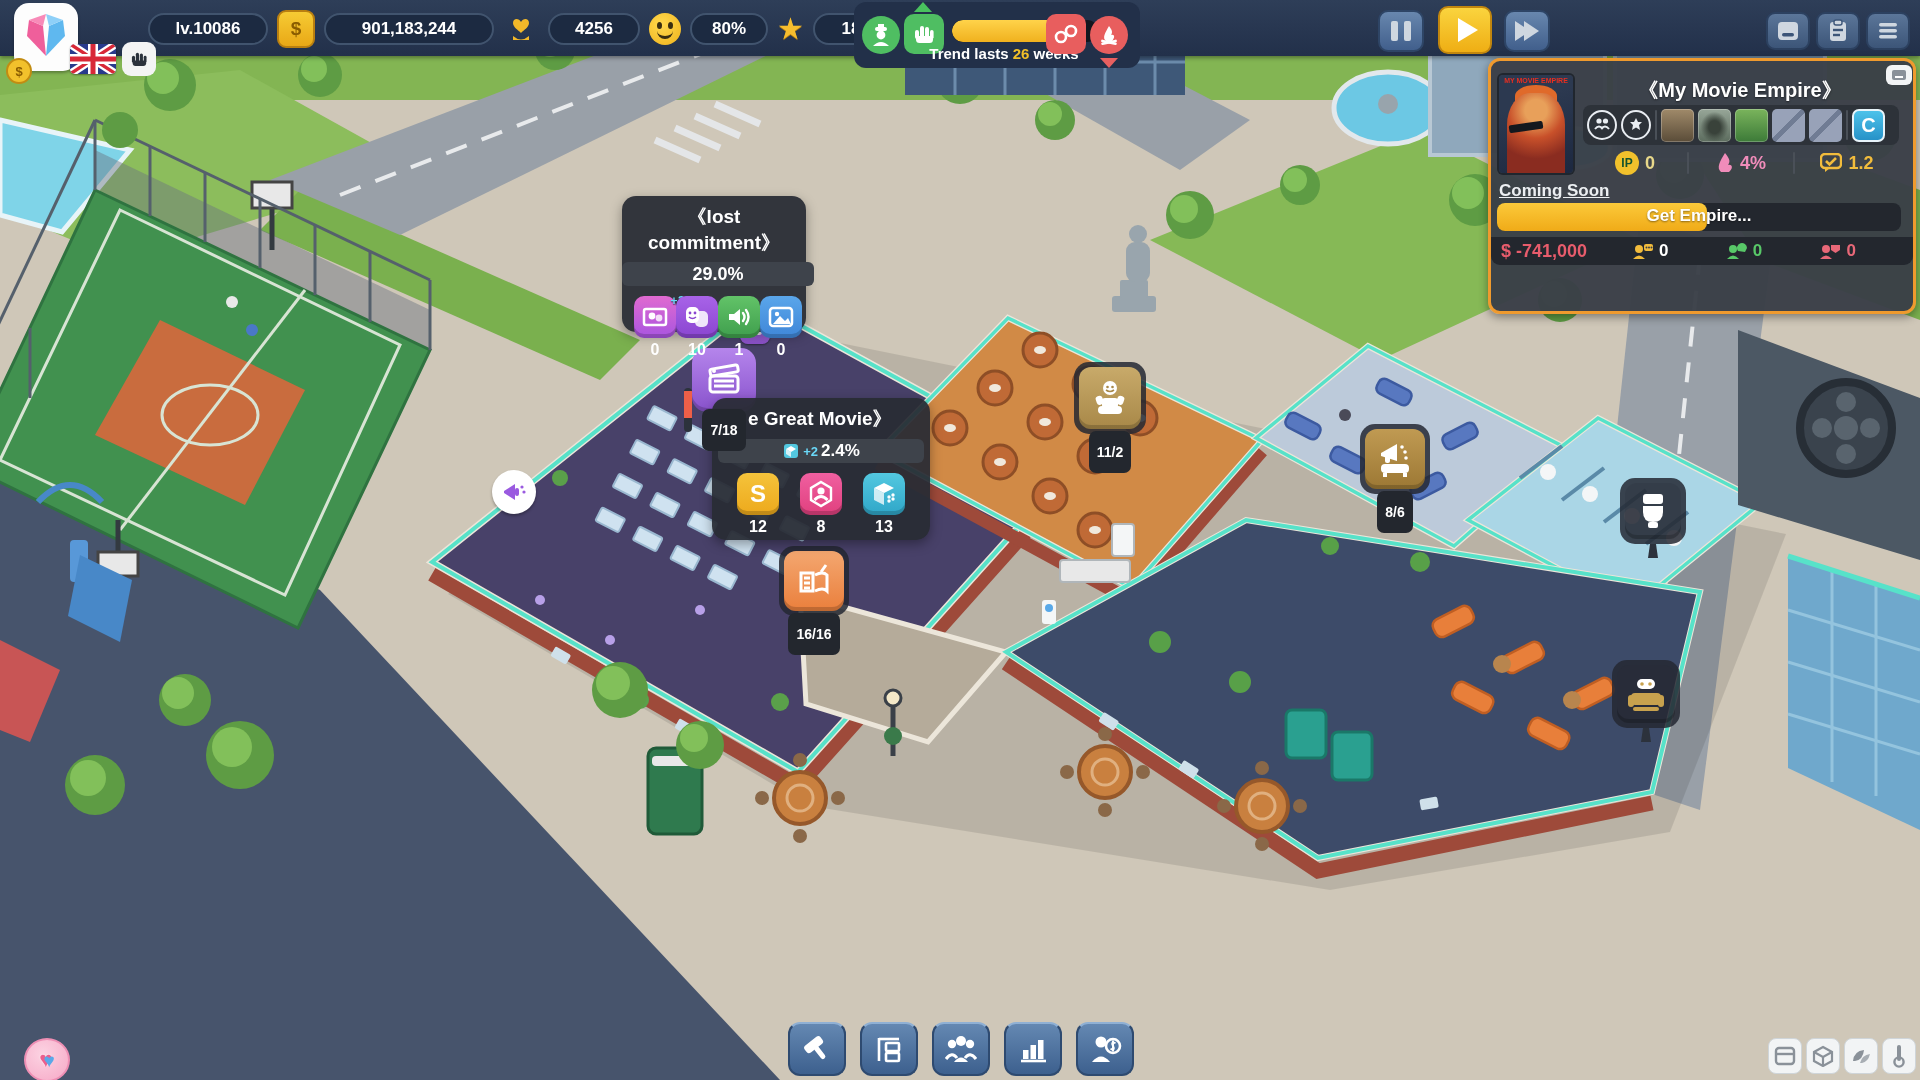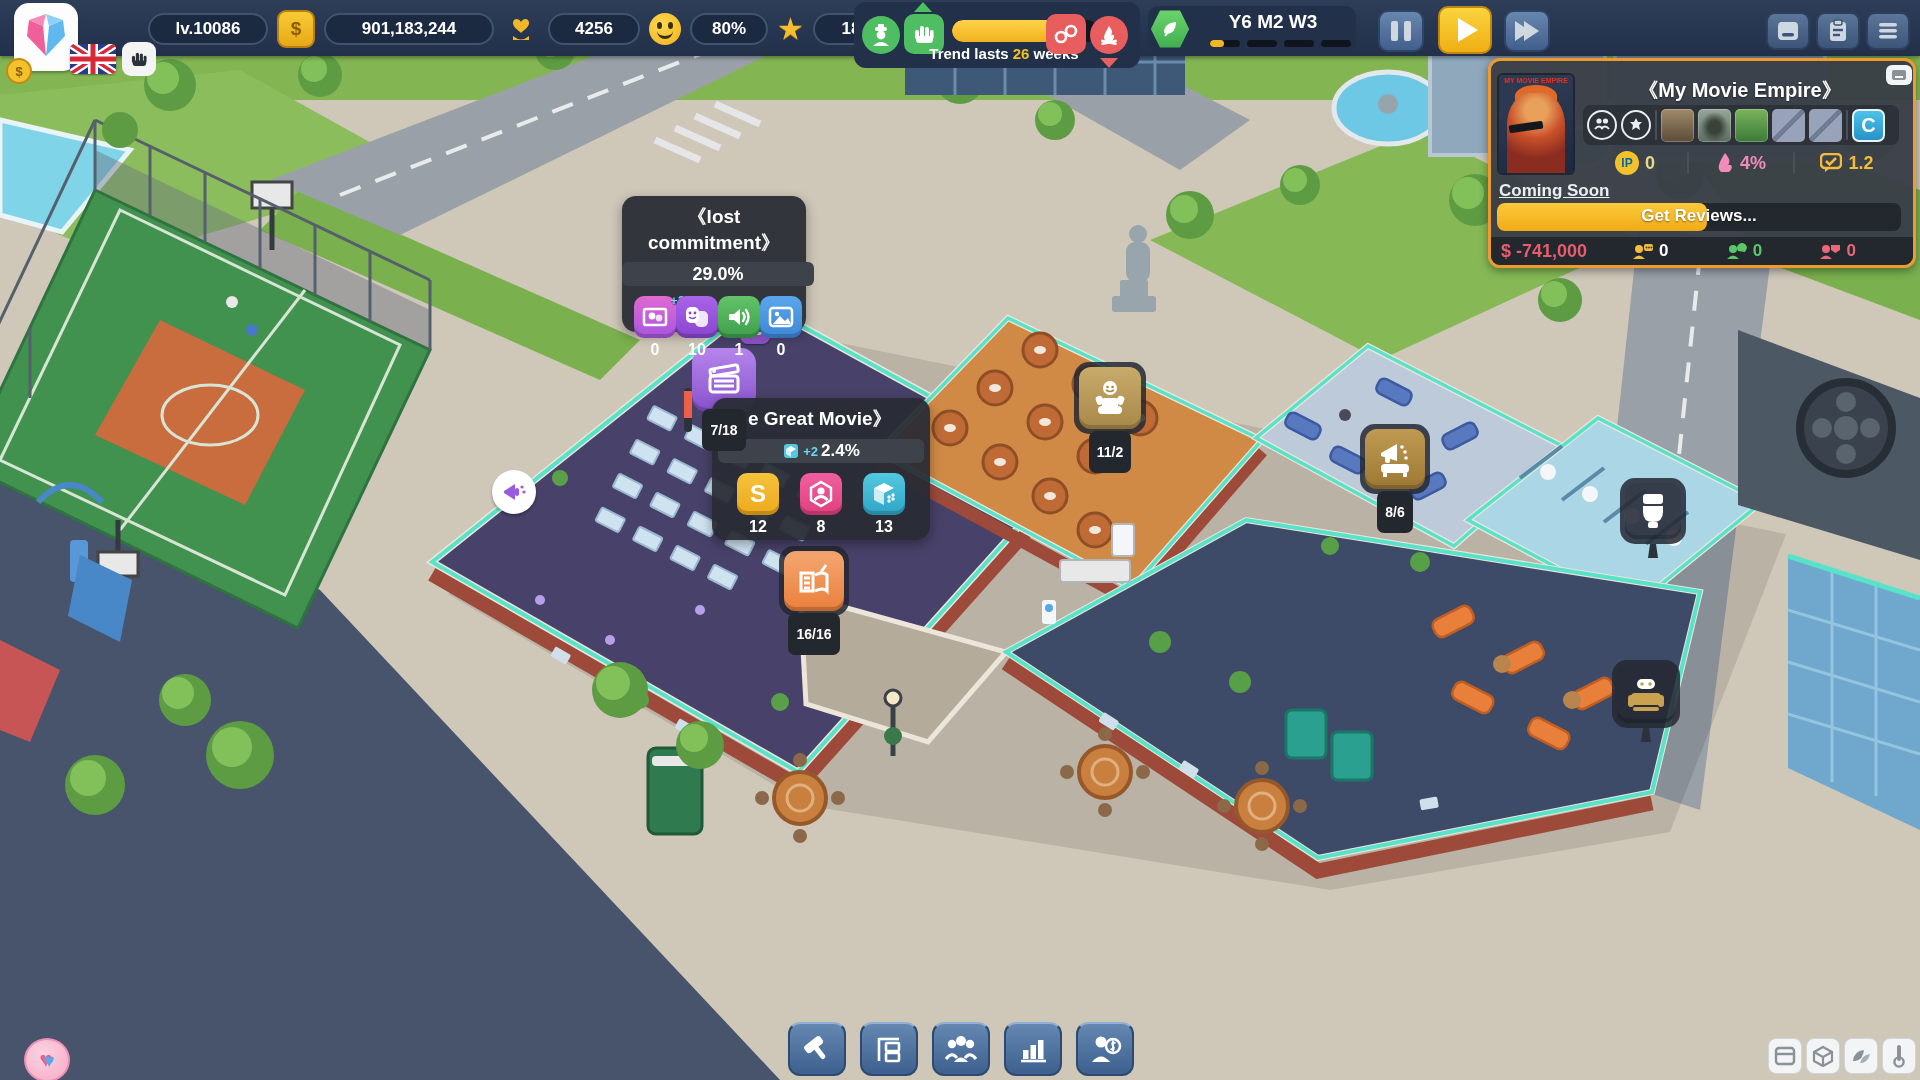--- a/index.html
+++ b/index.html
@@ -53,21 +53,21 @@
              border:2px solid #2c4160;box-sizing:border-box;display:flex;align-items:center;justify-content:center;}
   
   #logo{left:14px;top:3px;width:64px;height:68px;background:#fdfdfd;border-radius:15px;
         display:flex;align-items:center;justify-content:center;box-shadow:0 2px 3px rgba(0,0,0,.3);}
   #flag{left:70px;top:44px;width:46px;height:30px;border-radius:5px;overflow:hidden;box-shadow:0 1px 2px rgba(0,0,0,.4);}
   #fistbadge{left:122px;top:42px;width:34px;height:34px;background:#f4f4f4;border-radius:9px;
              display:flex;align-items:center;justify-content:center;}
   #minicoin{left:6px;top:58px;width:22px;height:22px;border-radius:50%;background:#f2c12c;border:2px solid #c28c12;
             color:#8a5c00;font-size:13px;font-weight:bold;display:flex;align-items:center;justify-content:center;}
   
-  #mpanel{left:1488px;top:58px;width:428px;height:210px;background:rgba(58,63,71,.97);
+  #mpanel{left:1488px;top:58px;width:428px;height:256px;background:rgba(58,63,71,.97);
           border:3px solid #ef9a2e;border-radius:12px;box-sizing:border-box;box-shadow:0 3px 10px rgba(0,0,0,.4);}
   #poster{left:8px;top:14px;width:74px;height:98px;border-radius:4px;overflow:hidden;
           background:linear-gradient(160deg,#2c3950 30%,#1c2840);box-shadow:0 0 0 2px #20262e;}
   #poster .fig{position:absolute;left:8px;top:18px;width:58px;height:80px;
                background:radial-gradient(circle at 50% 22%,#e8a05a 16%,#c8502a 40%,#8a2c20 70%);
                border-radius:40% 40% 0 0;}
   #poster .hair{position:absolute;left:16px;top:10px;width:42px;height:22px;background:#e06a2a;border-radius:50% 50% 30% 30%;}
   #poster .gun{position:absolute;left:10px;top:48px;width:34px;height:8px;background:#14181e;border-radius:2px;transform:rotate(-8deg);}
   #poster .ttl{position:absolute;left:0;top:2px;width:100%;text-align:center;color:#e82e20;
                font-size:7px;font-weight:bold;letter-spacing:0;}
@@ -82,21 +82,21 @@
   .t1{background:linear-gradient(180deg,#a08a6a,#5a4c38);}
   .t2{background:radial-gradient(ellipse at 50% 55%,#39423a 25%,transparent 60%),linear-gradient(#97a698,#5c6c5e);}
   .t3{background:linear-gradient(#7ab45c,#3c7a38);}
   .slot{width:33px;height:33px;border-radius:5px;
         background:linear-gradient(135deg,transparent 45%,#707c94 45% 55%,transparent 55%),#98a2b8;}
   .cbadge{width:33px;height:33px;border-radius:7px;background:linear-gradient(#4cc2ea,#2792c8);
           border:2px solid #e8f4fa;box-sizing:border-box;color:#fff;font-weight:bold;font-size:20px;
           display:flex;align-items:center;justify-content:center;}
   #mstats{left:92px;top:88px;width:316px;height:28px;display:flex;align-items:center;}
   .mstat{flex:1;display:flex;align-items:center;justify-content:center;gap:6px;font-weight:bold;font-size:18px;}
-  .ipcirc{width:24px;height:24px;border-radius:50%;background:#f2c12c;color:#0369a1;font-size:12px;
+  .ipcirc{width:24px;height:24px;border-radius:50%;background:#f2c12c;color:#14532d;font-size:12px;
           font-weight:bold;display:flex;align-items:center;justify-content:center;}
   #mstatus{left:8px;top:120px;color:#eceff2;font-weight:bold;font-size:17px;text-decoration:underline;}
   #mprog{left:6px;top:142px;width:404px;height:28px;background:#23272e;border-radius:8px;}
   #mprog b{display:block;height:100%;background:linear-gradient(#fbc93a,#f0ab18);border-radius:8px;}
   #mprog span{position:absolute;left:0;top:3px;width:100%;text-align:center;color:#fff;font-weight:bold;
               font-size:17px;text-shadow:0 1px 2px rgba(0,0,0,.45);}
   #mfoot{left:0px;top:176px;width:422px;height:28px;background:#23272e;border-radius:0 0 9px 9px;
          display:flex;align-items:center;}
   #mfoot .bal{color:#e85c6c;font-weight:bold;font-size:18px;margin-left:10px;flex:1.4;}
   .aud{flex:1;display:flex;align-items:center;gap:5px;font-weight:bold;font-size:17px;}
@@ -763,37 +763,20 @@
     <span class="gtile" style="left:236px;top:14px;width:38px;height:38px;border-radius:50%;background:#e85e5e;">
       <svg width="26" height="26" viewBox="0 0 26 26">
         <path d="M13,4 c3,4 4,6 2,9 c4,-1 4,3 1,6 l-6,0 c-4,-3 -1,-8 3,-15 z" fill="#fff"></path>
         <rect x="5" y="19" width="16" height="2.6" rx="1.3" fill="#fff" transform="rotate(12 13 20)"></rect>
         <rect x="5" y="19" width="16" height="2.6" rx="1.3" fill="#fff" transform="rotate(-12 13 20)"></rect>
       </svg>
     </span>
     <span class="gtile dntri" style="left:246px;top:56px;"></span>
   </div>
 
-  <div class="abs" id="dategrp">
-    <span class="gtile hex" style="left:2px;top:3px;">
-      <svg width="22" height="22" viewBox="0 0 22 22">
-        <path d="M5,15 Q5,5 17,4 Q17,15 8,16 z" fill="#fff"></path>
-        <line x1="6" y1="18" x2="13" y2="9" stroke="#fff" stroke-width="2"></line>
-      </svg>
-    </span>
-    <div class="abs" id="datetxt">Y6 M2 W3</div>
-    <div class="abs wkrow">
-      <span class="wk">
-          <b style="width: 45%;"></b>
-        </span>
-      <span class="wk"></span>
-        <span class="wk"></span>
-        <span class="wk"></span>
-    </div>
-  </div>
 
   <div class="abs speedbtn" style="left:1378px;top:10px;width:46px;height:42px;">
     <span class="pbar"></span>
       <span class="pbar"></span>
   </div>
   <div class="abs speedbtn play" style="left:1438px;top:6px;width:54px;height:48px;">
     <span class="ptri" style="margin-left:6px;"></span>
   </div>
   <div class="abs speedbtn" style="left:1504px;top:10px;width:46px;height:42px;">
     <span class="ftri"></span>
@@ -908,21 +891,21 @@
           <rect x="1" y="1" width="20" height="14" rx="4" fill="none" stroke="#f2bc3c" stroke-width="2.4"></rect>
           <polygon points="5,15 10,15 5,19" fill="#f2bc3c"></polygon>
           <path d="M6,8 l3.5,3.5 L16,5" stroke="#f2bc3c" stroke-width="2.6" fill="none"></path>
         </svg>
         <span>1.2</span>
       </span>
     </div>
     <div class="abs" id="mstatus">Coming Soon</div>
     <div class="abs" id="mprog">
       <b style="width: 52%;"></b>
-      <span>Get Reviews...</span>
+      <span>Get Empire...</span>
     </div>
     <div class="abs" id="mfoot">
       <span class="bal">$ -741,000</span>
       <span class="aud" style="color:#fff;">
         <svg width="22" height="18" viewBox="0 0 22 18">
           <circle cx="7" cy="7" r="4" fill="#f2bc3c"></circle>
             <path d="M1,17 q6,-7 12,0 z" fill="#f2bc3c"></path>
           <rect x="12" y="2" width="9" height="7" rx="2" fill="#f2bc3c"></rect>
           <circle cx="14.5" cy="5.5" r="1" fill="#3a3f47"></circle>
             <circle cx="17" cy="5.5" r="1" fill="#3a3f47"></circle>

